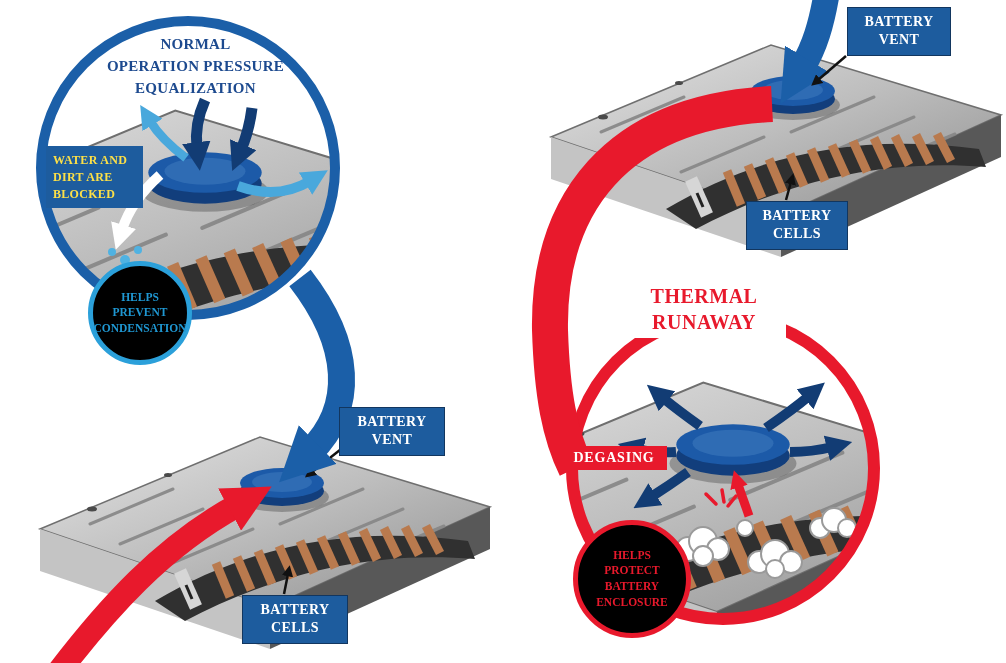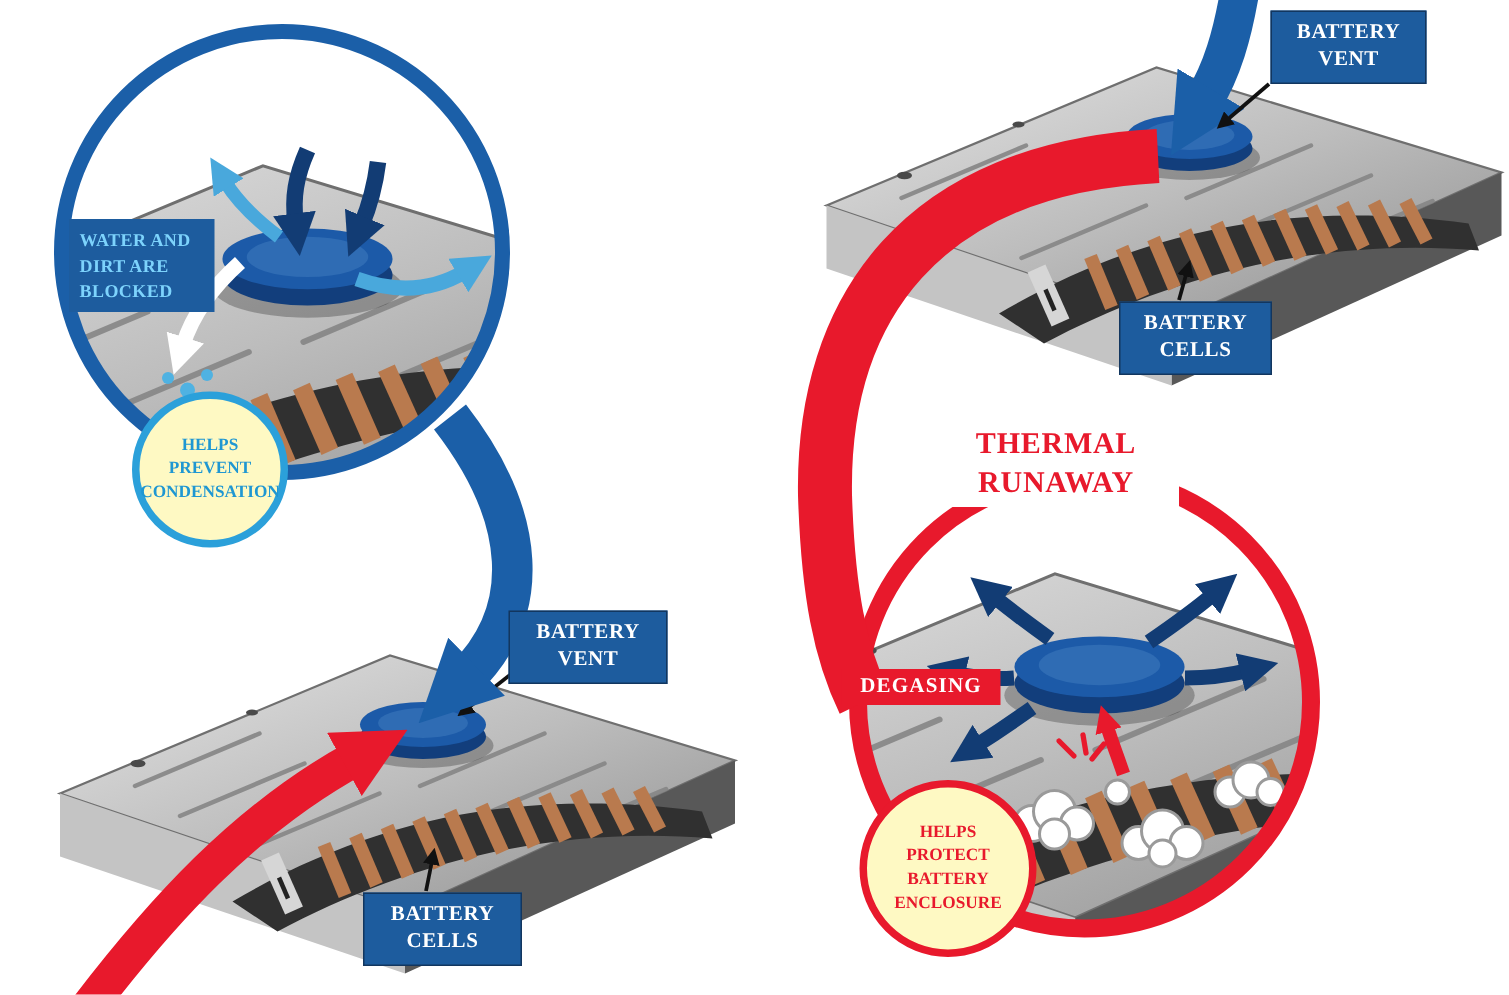--- a/index.html
+++ b/index.html
@@ -25,29 +25,29 @@
   }
   .magnifier-title {
     color: var(--title_blue,#1d4a8f);
     text-align:center;
     font-size:15px;
     line-height:1.45;
     letter-spacing:.3px;
   }
   .blocked-box {
     background: var(--blue_box,#1d5c9e);
-    color:#7dd3fc;
+    color:#fde047;
     font-size:12px;
     line-height:1.4;
     padding:6px 7px;
     letter-spacing:.3px;
   }
   .badge {
     border-radius:50%;
-    background:#fef9c3;
+    background:#000000;
     display:flex;
     align-items:center;
     justify-content:center;
     text-align:center;
     line-height:1.35;
   }
   .badge-condensation {
     border:5px solid var(--badge_blue,#2ba0da);
     color: var(--badge_text_blue,#1f97d2);
     font-size:11.5px;
@@ -218,20 +218,23 @@
           <circle cx="834" cy="520" r="12"></circle>
           <circle cx="847" cy="528" r="9"></circle>
       <circle cx="745" cy="528" r="8"></circle>
     </g>
     <circle cx="723" cy="468" r="151" fill="none" stroke="#e8192c" stroke-width="12"></circle>
   </g>
 
   <path d="M 772,104 C 615,112 548,205 550,330 C 552,395 560,435 576,468" stroke="#e8192c" stroke-width="36" fill="none"></path>
 </svg>
 
+<div class="label magnifier-title" style="left:78px; top:34px; width:215px;">NORMAL
+OPERATION PRESSURE
+EQUALIZATION</div>
 
 <div class="label blocked-box" style="left:36px; top:146px; width:97px;">WATER AND
 DIRT ARE
 BLOCKED</div>
 
 <div class="label badge badge-condensation" style="left:78px; top:261px; width:104px; height:104px;">HELPS
 PREVENT
 CONDENSATION</div>
 
 <div class="label box-label" style="left:329px; top:407px; width:106px;">BATTERY

